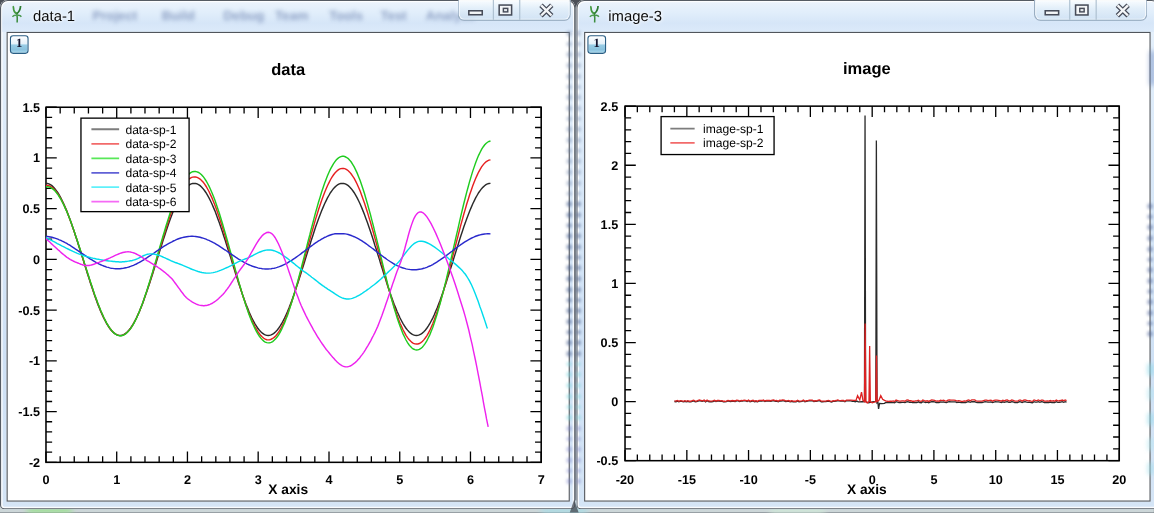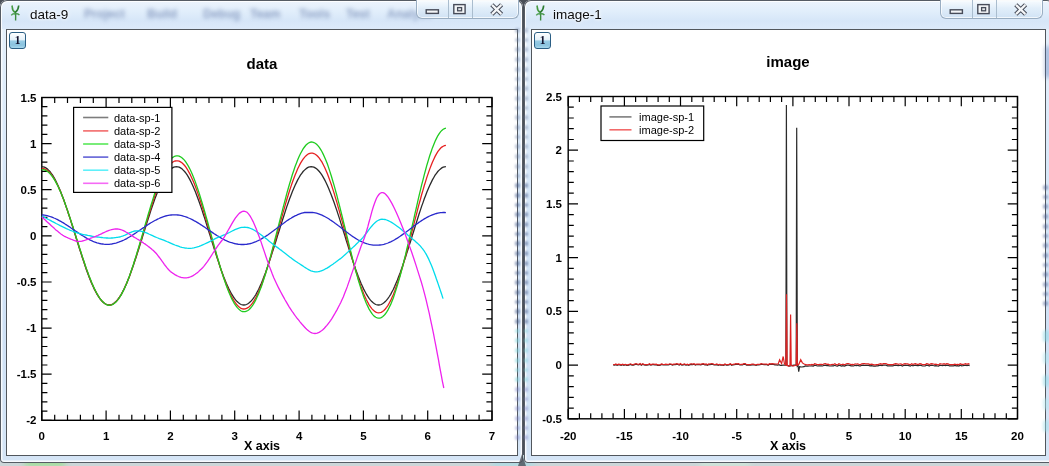--- a/index.html
+++ b/index.html
@@ -138,29 +138,29 @@
 <div style="position:absolute;left:1043px;top:420px;width:6px;height:12px;background:#9adce9;border-radius:3px;filter:blur(1.8px);opacity:0.5;"></div>
 <div style="position:absolute;left:1044.5px;top:46px;width:5px;height:32px;background:#5a79b8;border-radius:2px;filter:blur(2.2px);opacity:.5;"></div>
 <div style="position:absolute;left:517.5px;top:454px;width:0;height:0;border-left:4.5px solid transparent;border-right:4.5px solid transparent;border-bottom:12px solid #4a5059;opacity:.8;"></div>
 <svg width="16" height="17" style="position:absolute;left:8px;top:5px" viewBox="0 0 16 17">
       <path d="M7.6,15.5 C7.9,12 7.6,9 7.2,6.4" stroke="#3c8d3e" stroke-width="1.4" fill="none"></path>
       <path d="M7.3,7.4 C5.3,6.4 4.3,4.6 4.3,2.2 C4.3,1.5 4.1,1.0 3.6,0.7" stroke="#44993f" stroke-width="1.6" fill="none"></path>
       <path d="M7.4,7.4 C9.4,5.8 10.5,3.4 10.7,0.5" stroke="#2d7c31" stroke-width="1.6" fill="none"></path>
       <path d="M7.2,9.0 C5.6,8.5 4.3,8.9 3.3,10.4" stroke="#4f9f53" stroke-width="1.4" fill="none"></path>
       <path d="M7.7,9.0 C9.4,8.5 10.6,9.0 11.4,10.2" stroke="#47964b" stroke-width="1.4" fill="none"></path>
     </svg>
-<div style="position:absolute;left:30px;top:6.5px;font:13.5px 'Liberation Sans',sans-serif;color:#0d0d0d;text-shadow:0 0 3px #fff,0 0 5px #fff;">data-9</div>
+<div style="position:absolute;left:30px;top:6.5px;font:13.5px 'Liberation Sans',sans-serif;color:#0d0d0d;text-shadow:0 0 3px #fff,0 0 5px #fff;">data-1</div>
 <svg width="16" height="17" style="position:absolute;left:533px;top:5px" viewBox="0 0 16 17">
       <path d="M7.6,15.5 C7.9,12 7.6,9 7.2,6.4" stroke="#3c8d3e" stroke-width="1.4" fill="none"></path>
       <path d="M7.3,7.4 C5.3,6.4 4.3,4.6 4.3,2.2 C4.3,1.5 4.1,1.0 3.6,0.7" stroke="#44993f" stroke-width="1.6" fill="none"></path>
       <path d="M7.4,7.4 C9.4,5.8 10.5,3.4 10.7,0.5" stroke="#2d7c31" stroke-width="1.6" fill="none"></path>
       <path d="M7.2,9.0 C5.6,8.5 4.3,8.9 3.3,10.4" stroke="#4f9f53" stroke-width="1.4" fill="none"></path>
       <path d="M7.7,9.0 C9.4,8.5 10.6,9.0 11.4,10.2" stroke="#47964b" stroke-width="1.4" fill="none"></path>
     </svg>
-<div style="position:absolute;left:553px;top:6.5px;font:13.5px 'Liberation Sans',sans-serif;color:#0d0d0d;text-shadow:0 0 3px #fff,0 0 5px #fff;">image-1</div>
+<div style="position:absolute;left:553px;top:6.5px;font:13.5px 'Liberation Sans',sans-serif;color:#0d0d0d;text-shadow:0 0 3px #fff,0 0 5px #fff;">image-3</div>
 <div style="position:absolute;left:416px;top:0px;width:101px;height:18px;
       border:1px solid #9aaec2;border-top:none;border-radius:0 0 6px 6px;
       background:linear-gradient(180deg,rgba(250,253,255,.92),rgba(225,238,249,.88) 45%,rgba(208,226,244,.88));
       box-shadow:inset 0 0 0 1px rgba(255,255,255,.7);">
       <div style="position:absolute;left:31px;top:0;width:1px;height:100%;background:#aabdce;"></div>
       <div style="position:absolute;left:55px;top:0;width:1px;height:100%;background:#aabdce;"></div>
       <svg width="101" height="18" style="position:absolute;left:0;top:0">
         <rect x="9.2" y="9.8" width="12.2" height="3.6" fill="#f4f6f8" stroke="#474c59" stroke-width="1.4"></rect>
         <rect x="36.8" y="4.6" width="11.3" height="9.0" fill="#f4f6f8" stroke="#474c59" stroke-width="1.4"></rect>
         <rect x="40.6" y="7.6" width="4.0" height="3.2" fill="#e6e9ec" stroke="#474c59" stroke-width="1.3"></rect>

